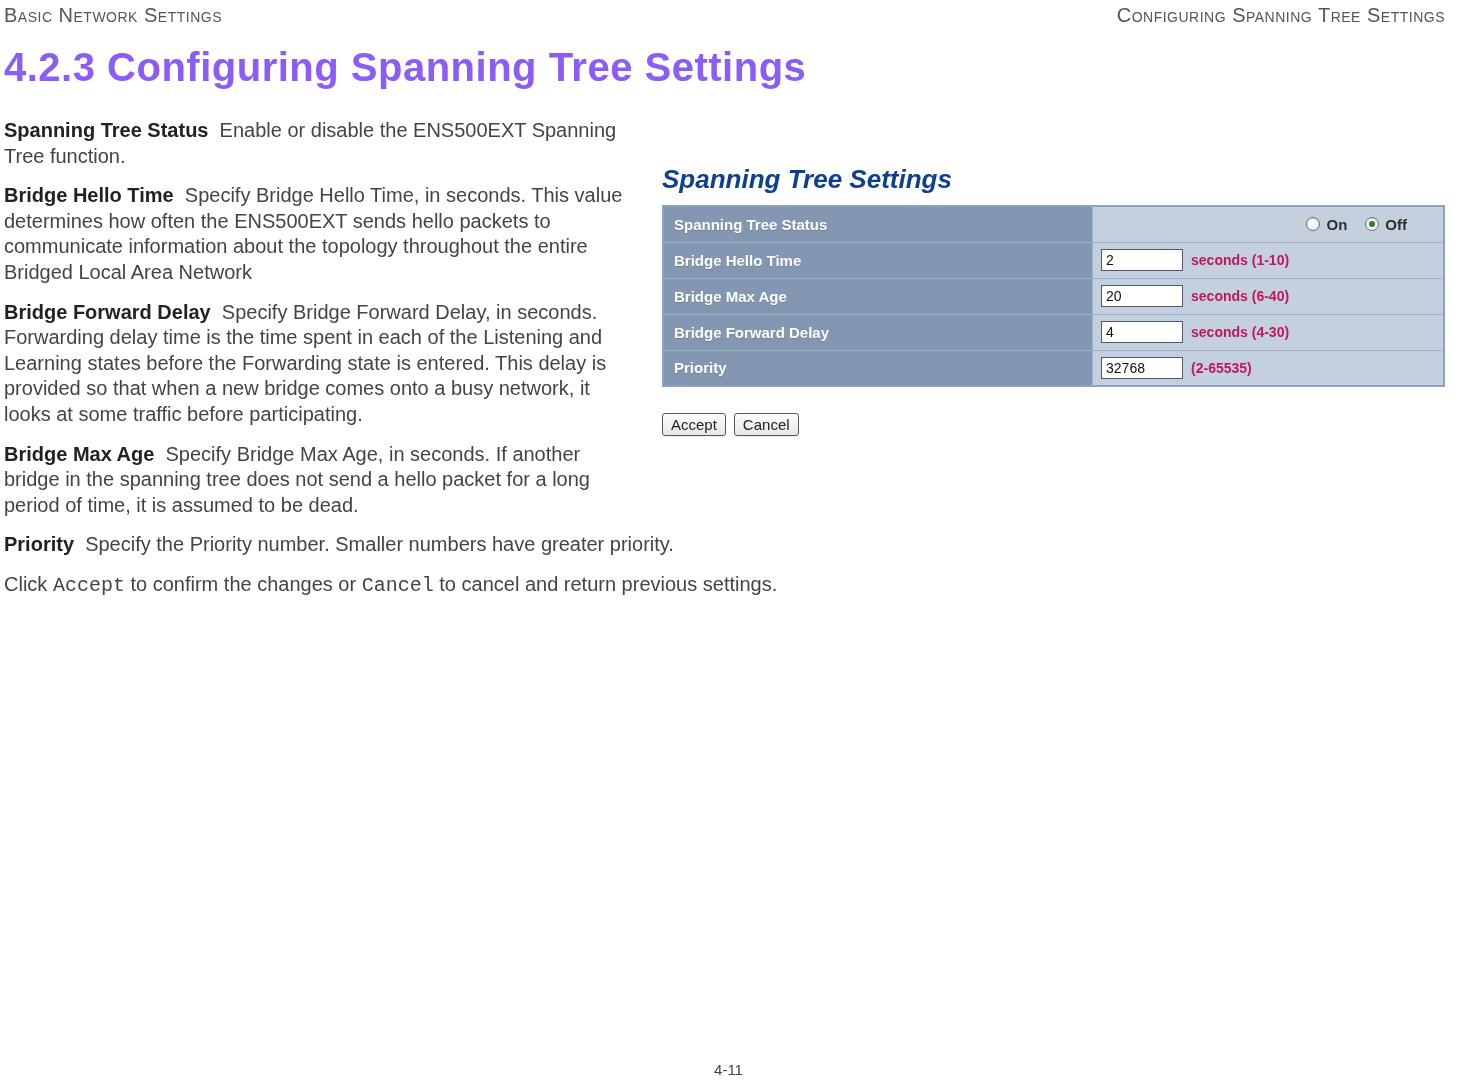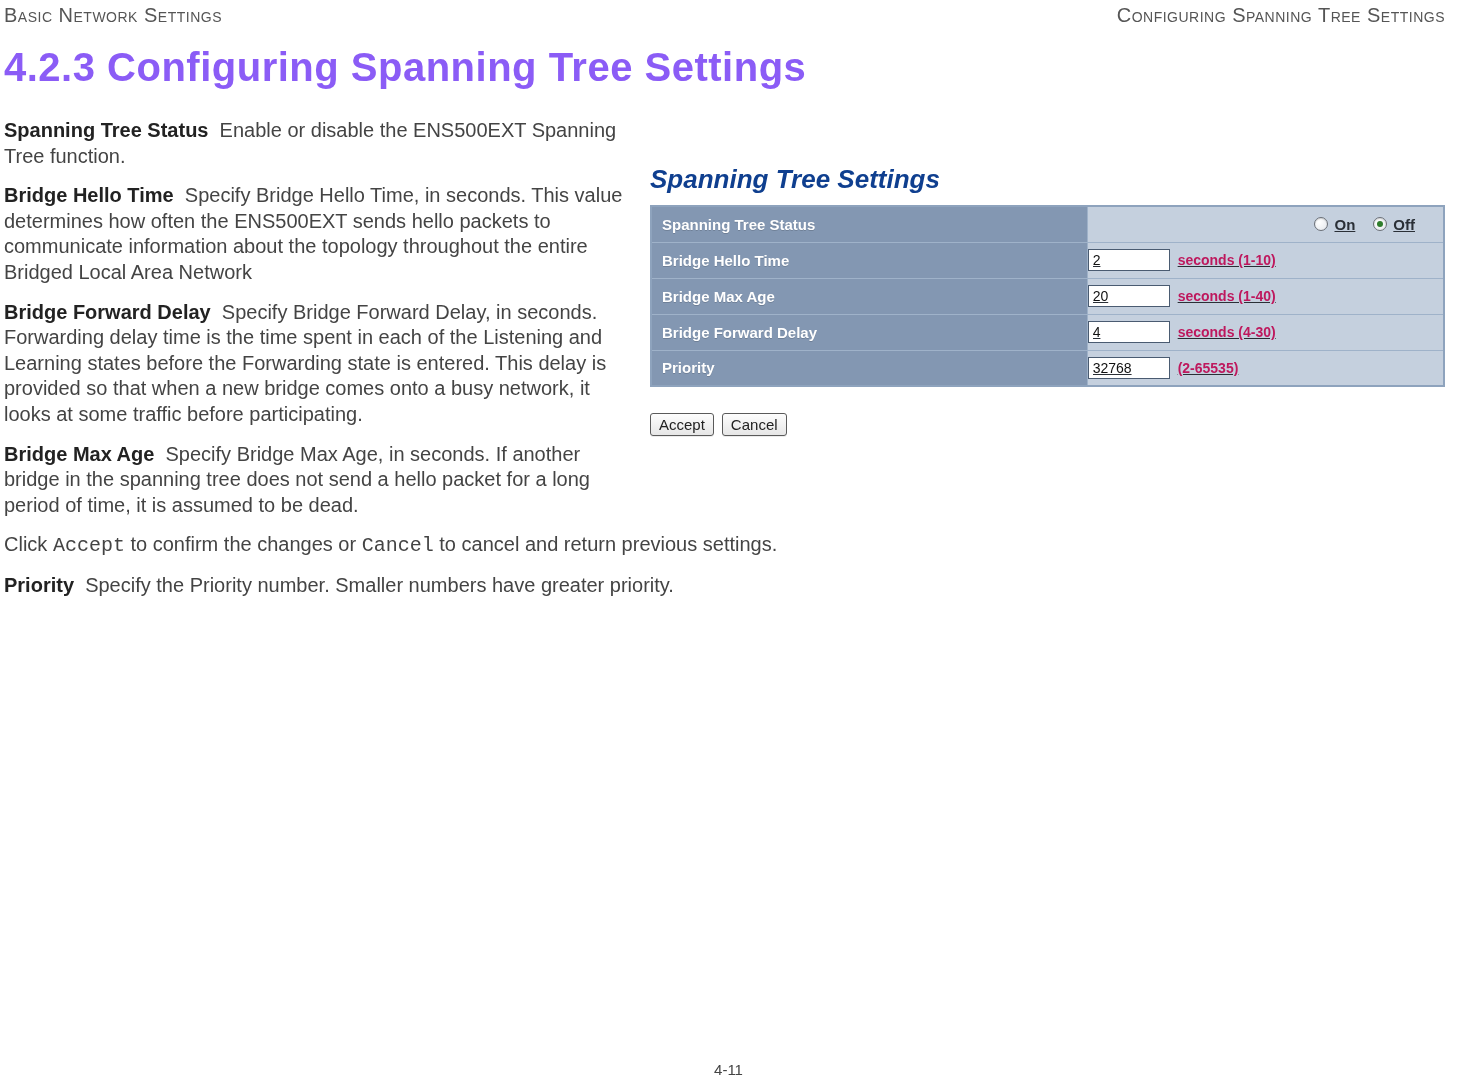--- a/index.html
+++ b/index.html
@@ -26,21 +26,21 @@
     h1.section-title {
       font-family: Verdana, Geneva, sans-serif;
       font-weight: 800;
       font-size: 40px;
       color: #8b5cf6;
       margin-bottom: 28px;
       letter-spacing: 0.5px;
     }
     .content-wrap {
       display: flex;
-      gap: 10px;
+      gap: 22px;
       align-items: flex-start;
     }
     .desc-col {
       flex: 0 0 636px;
       color: #444;
       font-size: 20px;
       line-height: 1.28;
     }
     .desc-col p { margin-bottom: 14px; }
     .desc-col p strong { color: #222; }
@@ -85,23 +85,22 @@
       background: #8397b2;
       color: #ffffff;
       font-weight: 700;
       padding: 8px 10px;
       width: 55%;
       text-shadow: 0 1px 0 rgba(0,0,0,0.15);
     }
     .stp-table td.value-cell {
       background: #c5d0de;
       color: #2a2f36;
-      padding: 4px 0;
+      padding: 4px 8px;
       white-space: nowrap;
-      text-decoration: underline;
     }
     .value-inner {
       display: flex;
       align-items: center;
       gap: 8px;
     }
     .radio-group {
       display: flex;
       justify-content: flex-end;
       gap: 18px;
@@ -214,21 +213,21 @@
             <input class="text-input" value="2" style="">
             <span class="hint-text">seconds (1-10)</span>
           </div>
         </td>
       </tr>
       <tr>
         <td class="label-cell">Bridge Max Age</td>
         <td class="value-cell">
           <div class="value-inner">
             <input class="text-input" value="20" style="">
-            <span class="hint-text">seconds (1-40)</span>
+            <span class="hint-text">seconds (6-40)</span>
           </div>
         </td>
       </tr>
       <tr>
         <td class="label-cell">Bridge Forward Delay</td>
         <td class="value-cell">
           <div class="value-inner">
             <input class="text-input" value="4" style="">
             <span class="hint-text">seconds (4-30)</span>
           </div>
@@ -247,19 +246,19 @@
       </table>
 
     <div class="btn-row">
       <button class="ui-btn">Accept</button>
       <button class="ui-btn">Cancel</button>
     </div>
   </div>
 </div>
 
 <div class="full-width-desc">
+  <p><strong>Priority</strong>&nbsp; <span>Specify the Priority number. Smaller numbers have greater priority.</span></p>
   <p>
     <span>Click </span><span class="code-span">Accept</span><span> to confirm the changes or </span><span class="code-span">Cancel</span><span> to cancel and return previous settings.</span>
   </p>
-  <p><strong>Priority</strong>&nbsp; <span>Specify the Priority number. Smaller numbers have greater priority.</span></p>
 </div>
 
 <div class="page-number">4-11</div>
 
 </body></html>

